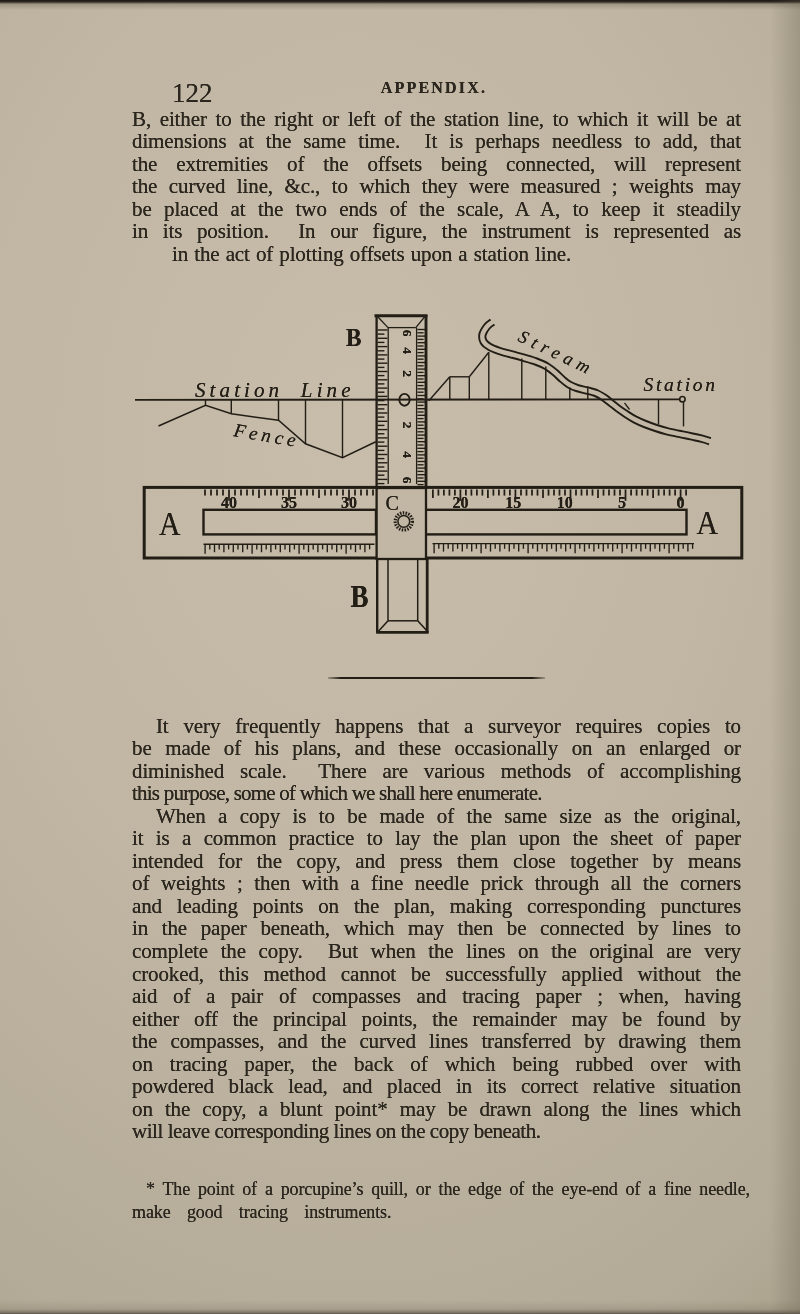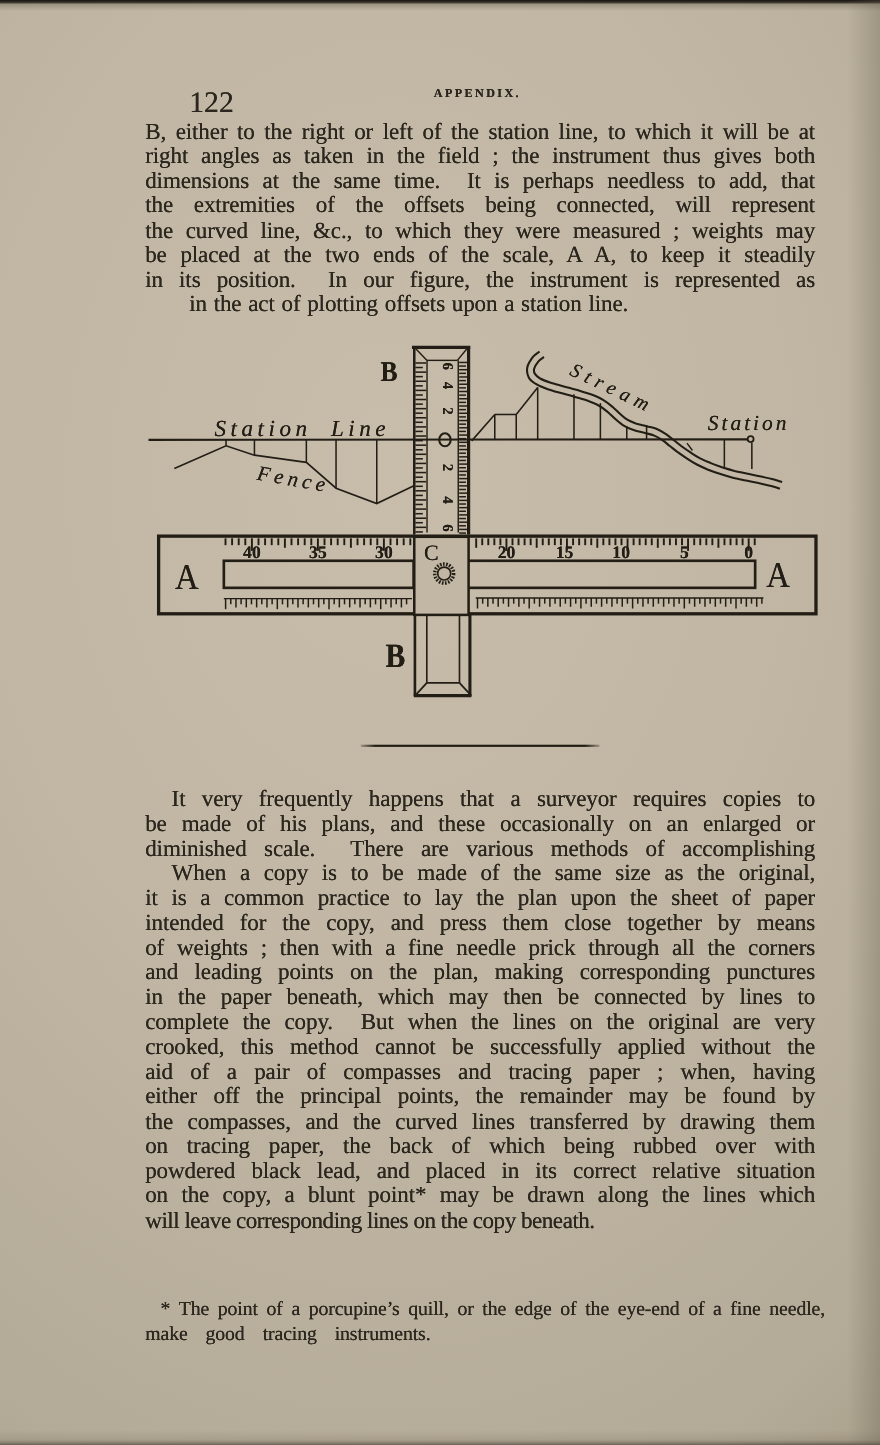--- a/index.html
+++ b/index.html
@@ -21,25 +21,24 @@
 <body>
 
 <div style="position:absolute;left:0;top:0;width:800px;height:14px;background:linear-gradient(180deg, rgba(16,12,8,0.95) 0px, rgba(16,12,8,0.8) 2px, rgba(80,70,55,0.3) 4px, rgba(80,70,55,0) 10px)"></div>
 
 <div style="position:absolute;left:0;top:1296px;width:800px;height:18px;background:linear-gradient(0deg, rgba(25,19,12,0.55) 0px, rgba(30,24,15,0.3) 2px, rgba(90,78,60,0.15) 5px, rgba(90,78,60,0) 14px)"></div>
 
 <div style="position:absolute;left:770px;top:0;width:30px;height:1314px;background:linear-gradient(90deg, rgba(110,100,82,0) 0, rgba(95,87,70,0.3) 30px)"></div>
 
 <div style="position:absolute;left:144px;top:77.5px;font-size:27px;margin-left:28px;">122</div>
 
-<div style="position:absolute;left:334px;top:79px;width:200px;text-align:center;font-size:11px;font-weight:bold;letter-spacing:2.2px;">APPENDIX.</div>
+<div style="position:absolute;left:334px;top:79px;width:200px;text-align:center;font-size:16px;font-weight:bold;letter-spacing:2.2px;">APPENDIX.</div>
 
 <div id="p1" style="top:107.5px;">
 <div class="ln">B, either to the right or left of the station line, to which it will be at</div>
-<div class="ln">right angles as taken in the field ; the&nbsp;instrument thus gives both</div>
 <div class="ln">dimensions at the same time. &nbsp;It is perhaps needless to add, that</div>
 <div class="ln">the extremities of the offsets being connected, will represent</div>
 <div class="ln">the curved line, &amp;c., to which they were measured ; weights may</div>
 <div class="ln">be placed at the two ends of the scale, A A, to keep it steadily</div>
 <div class="ln">in its position. &nbsp;In our figure, the instrument is represented as</div>
 <div class="ln lnl lnl ws8">in the act of plotting offsets upon a station line.</div>
 </div>
 
 <svg width="800" height="360" viewBox="0 290 800 360" style="position:absolute;left:0;top:290px">
 <g stroke="#221d15" fill="none" stroke-linecap="butt">
@@ -472,20 +471,21 @@
       </g>
 </g>
 </svg>
 
 <div style="position:absolute;left:328px;top:677px;width:217px;height:1.6px;background:linear-gradient(90deg, rgba(34,29,21,0.25) 0, #221d15 6%, #221d15 94%, rgba(34,29,21,0.25) 100%);"></div>
 
 <div id="p2" style="top:714.5px;">
 <div class="ln ind">It very frequently happens that a surveyor requires copies to</div>
 <div class="ln">be made of his plans, and these occasionally on an enlarged or</div>
 <div class="ln">diminished scale. &nbsp;There are various methods of accomplishing</div>
+<div class="ln lnl lt2">this purpose, some of which we shall here enumerate.</div>
 <div class="ln ind">When a copy is to be made of the same size as the original,</div>
 <div class="ln">it is a common practice to lay the plan upon the sheet of paper</div>
 <div class="ln">intended for the copy, and press them close together by means</div>
 <div class="ln">of weights ; then with a fine needle prick through all the corners</div>
 <div class="ln">and leading points on the plan, making corresponding punctures</div>
 <div class="ln">in the paper beneath, which may then be connected by lines to</div>
 <div class="ln">complete the copy. &nbsp;But when the lines on the original are very</div>
 <div class="ln">crooked, this method cannot be successfully applied without the</div>
 <div class="ln">aid of a pair of compasses and tracing paper ; when, having</div>
 <div class="ln">either off the principal points, the remainder may be found by</div>

